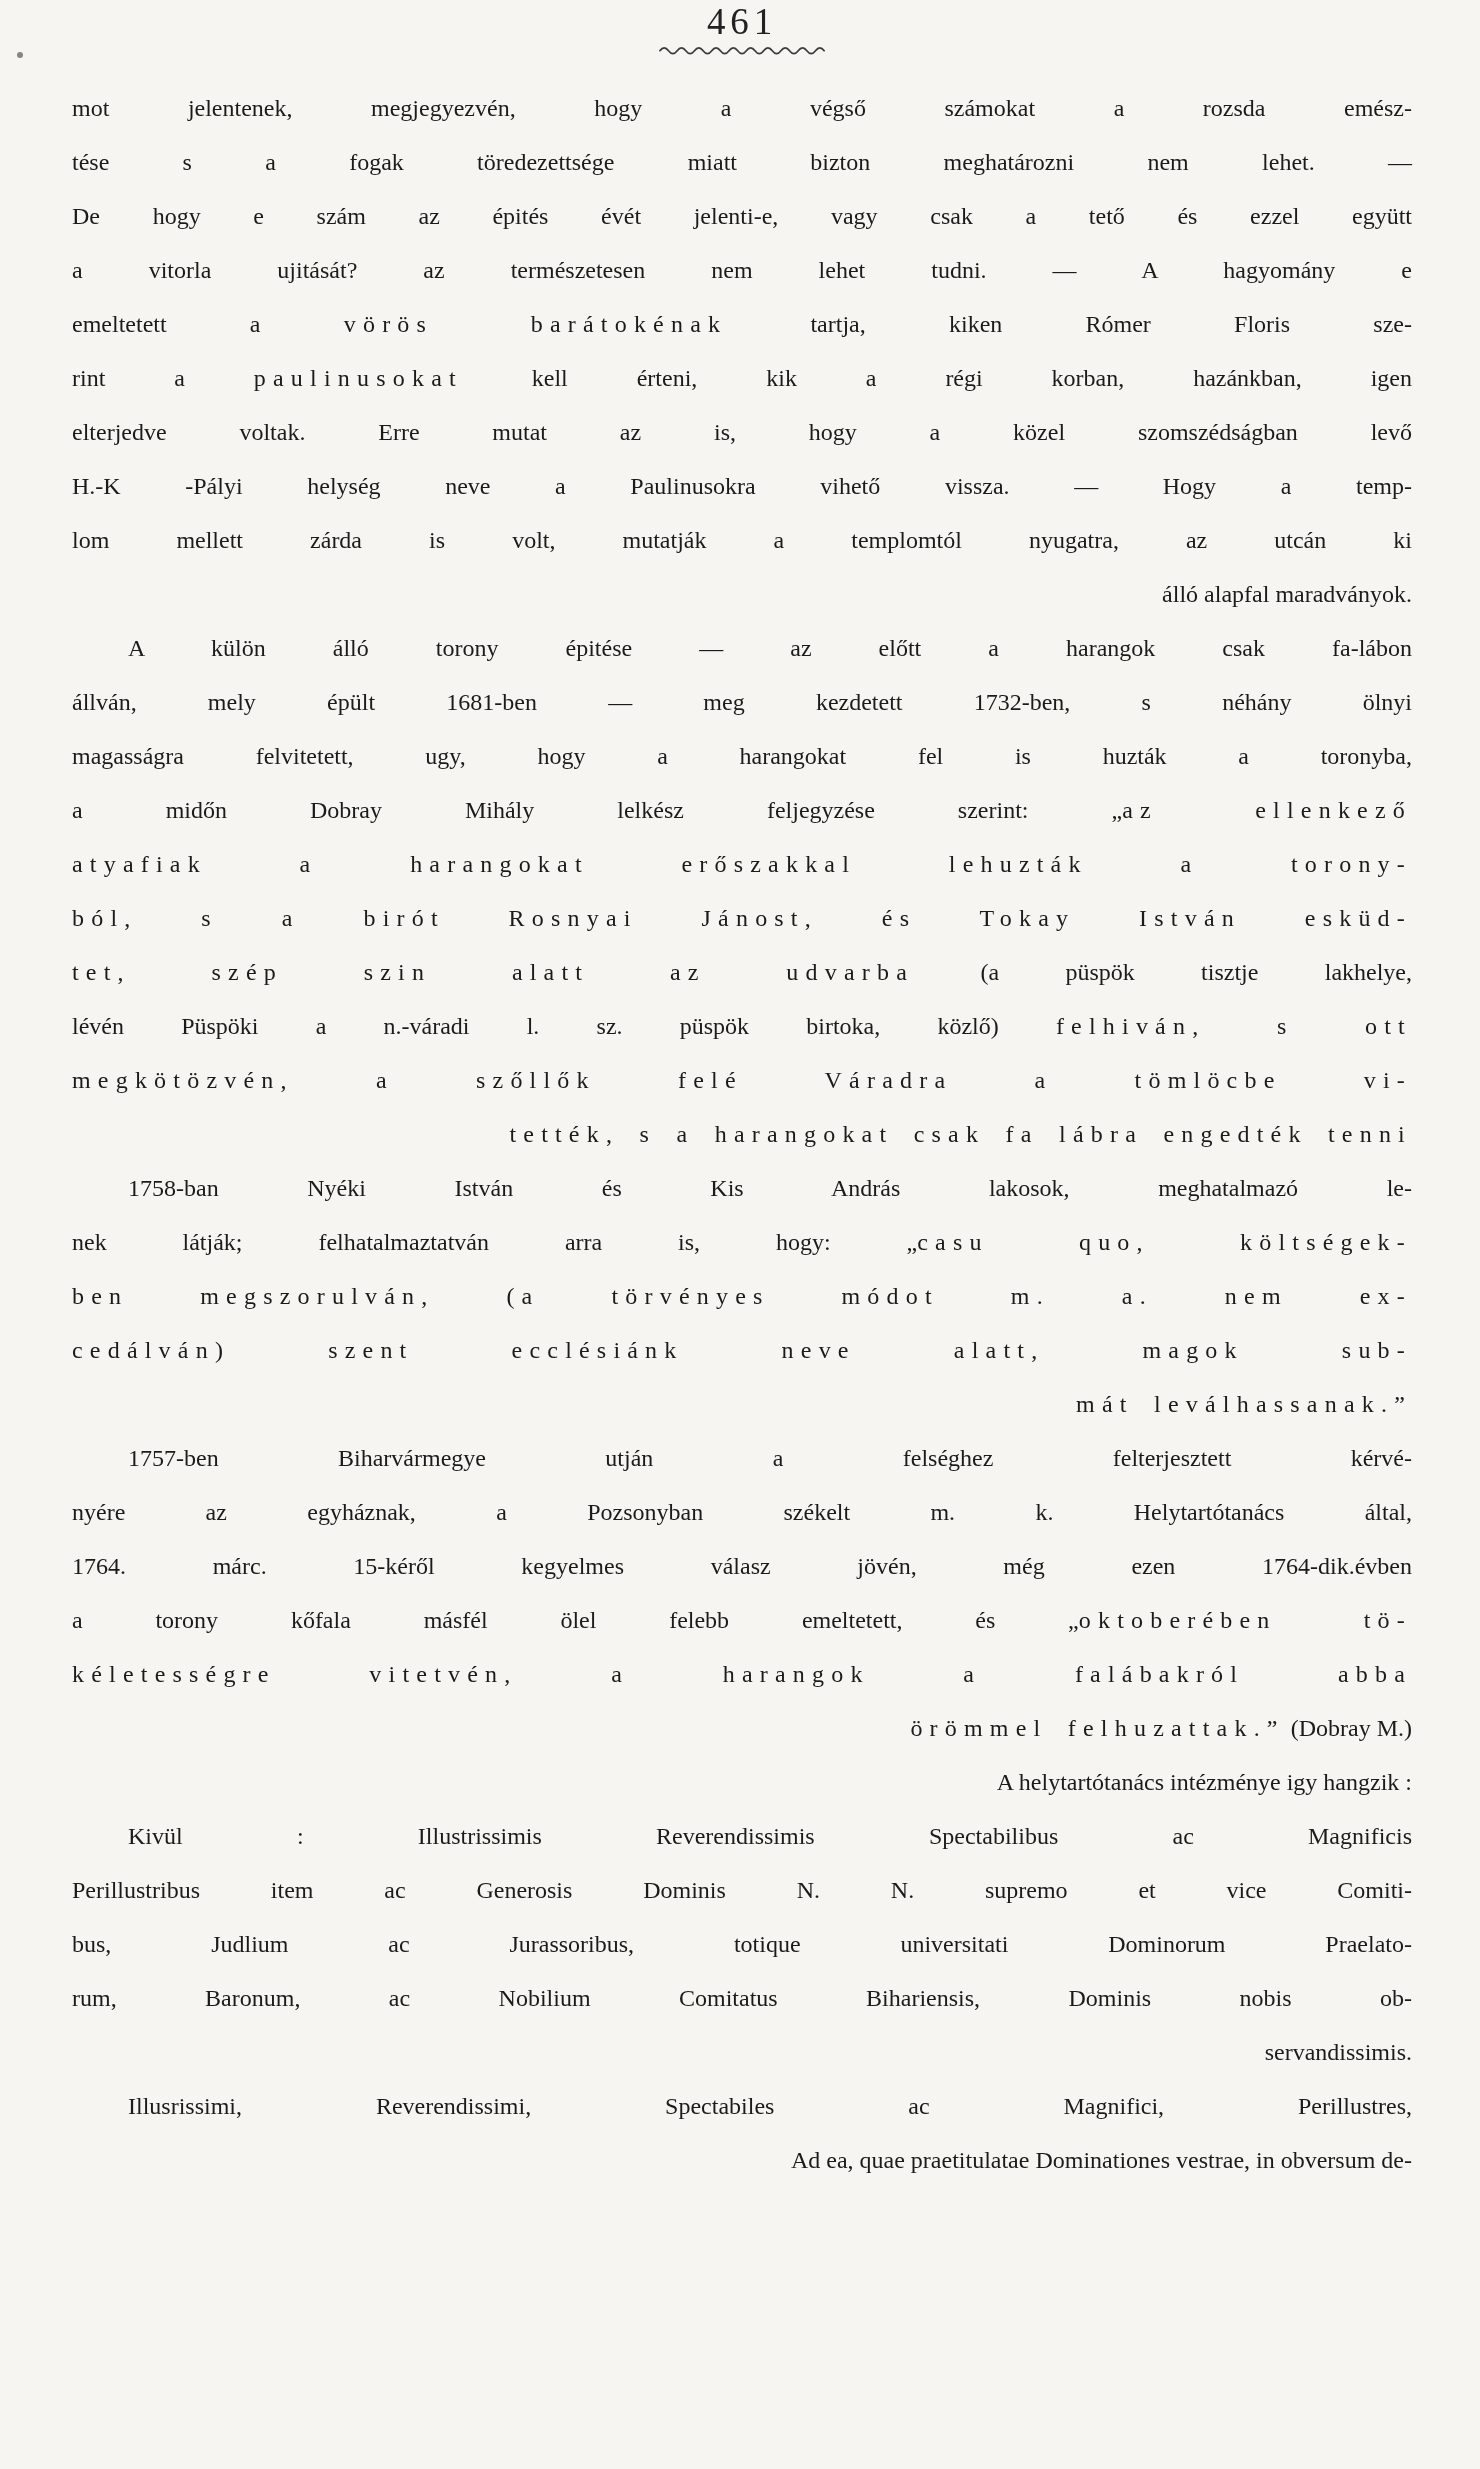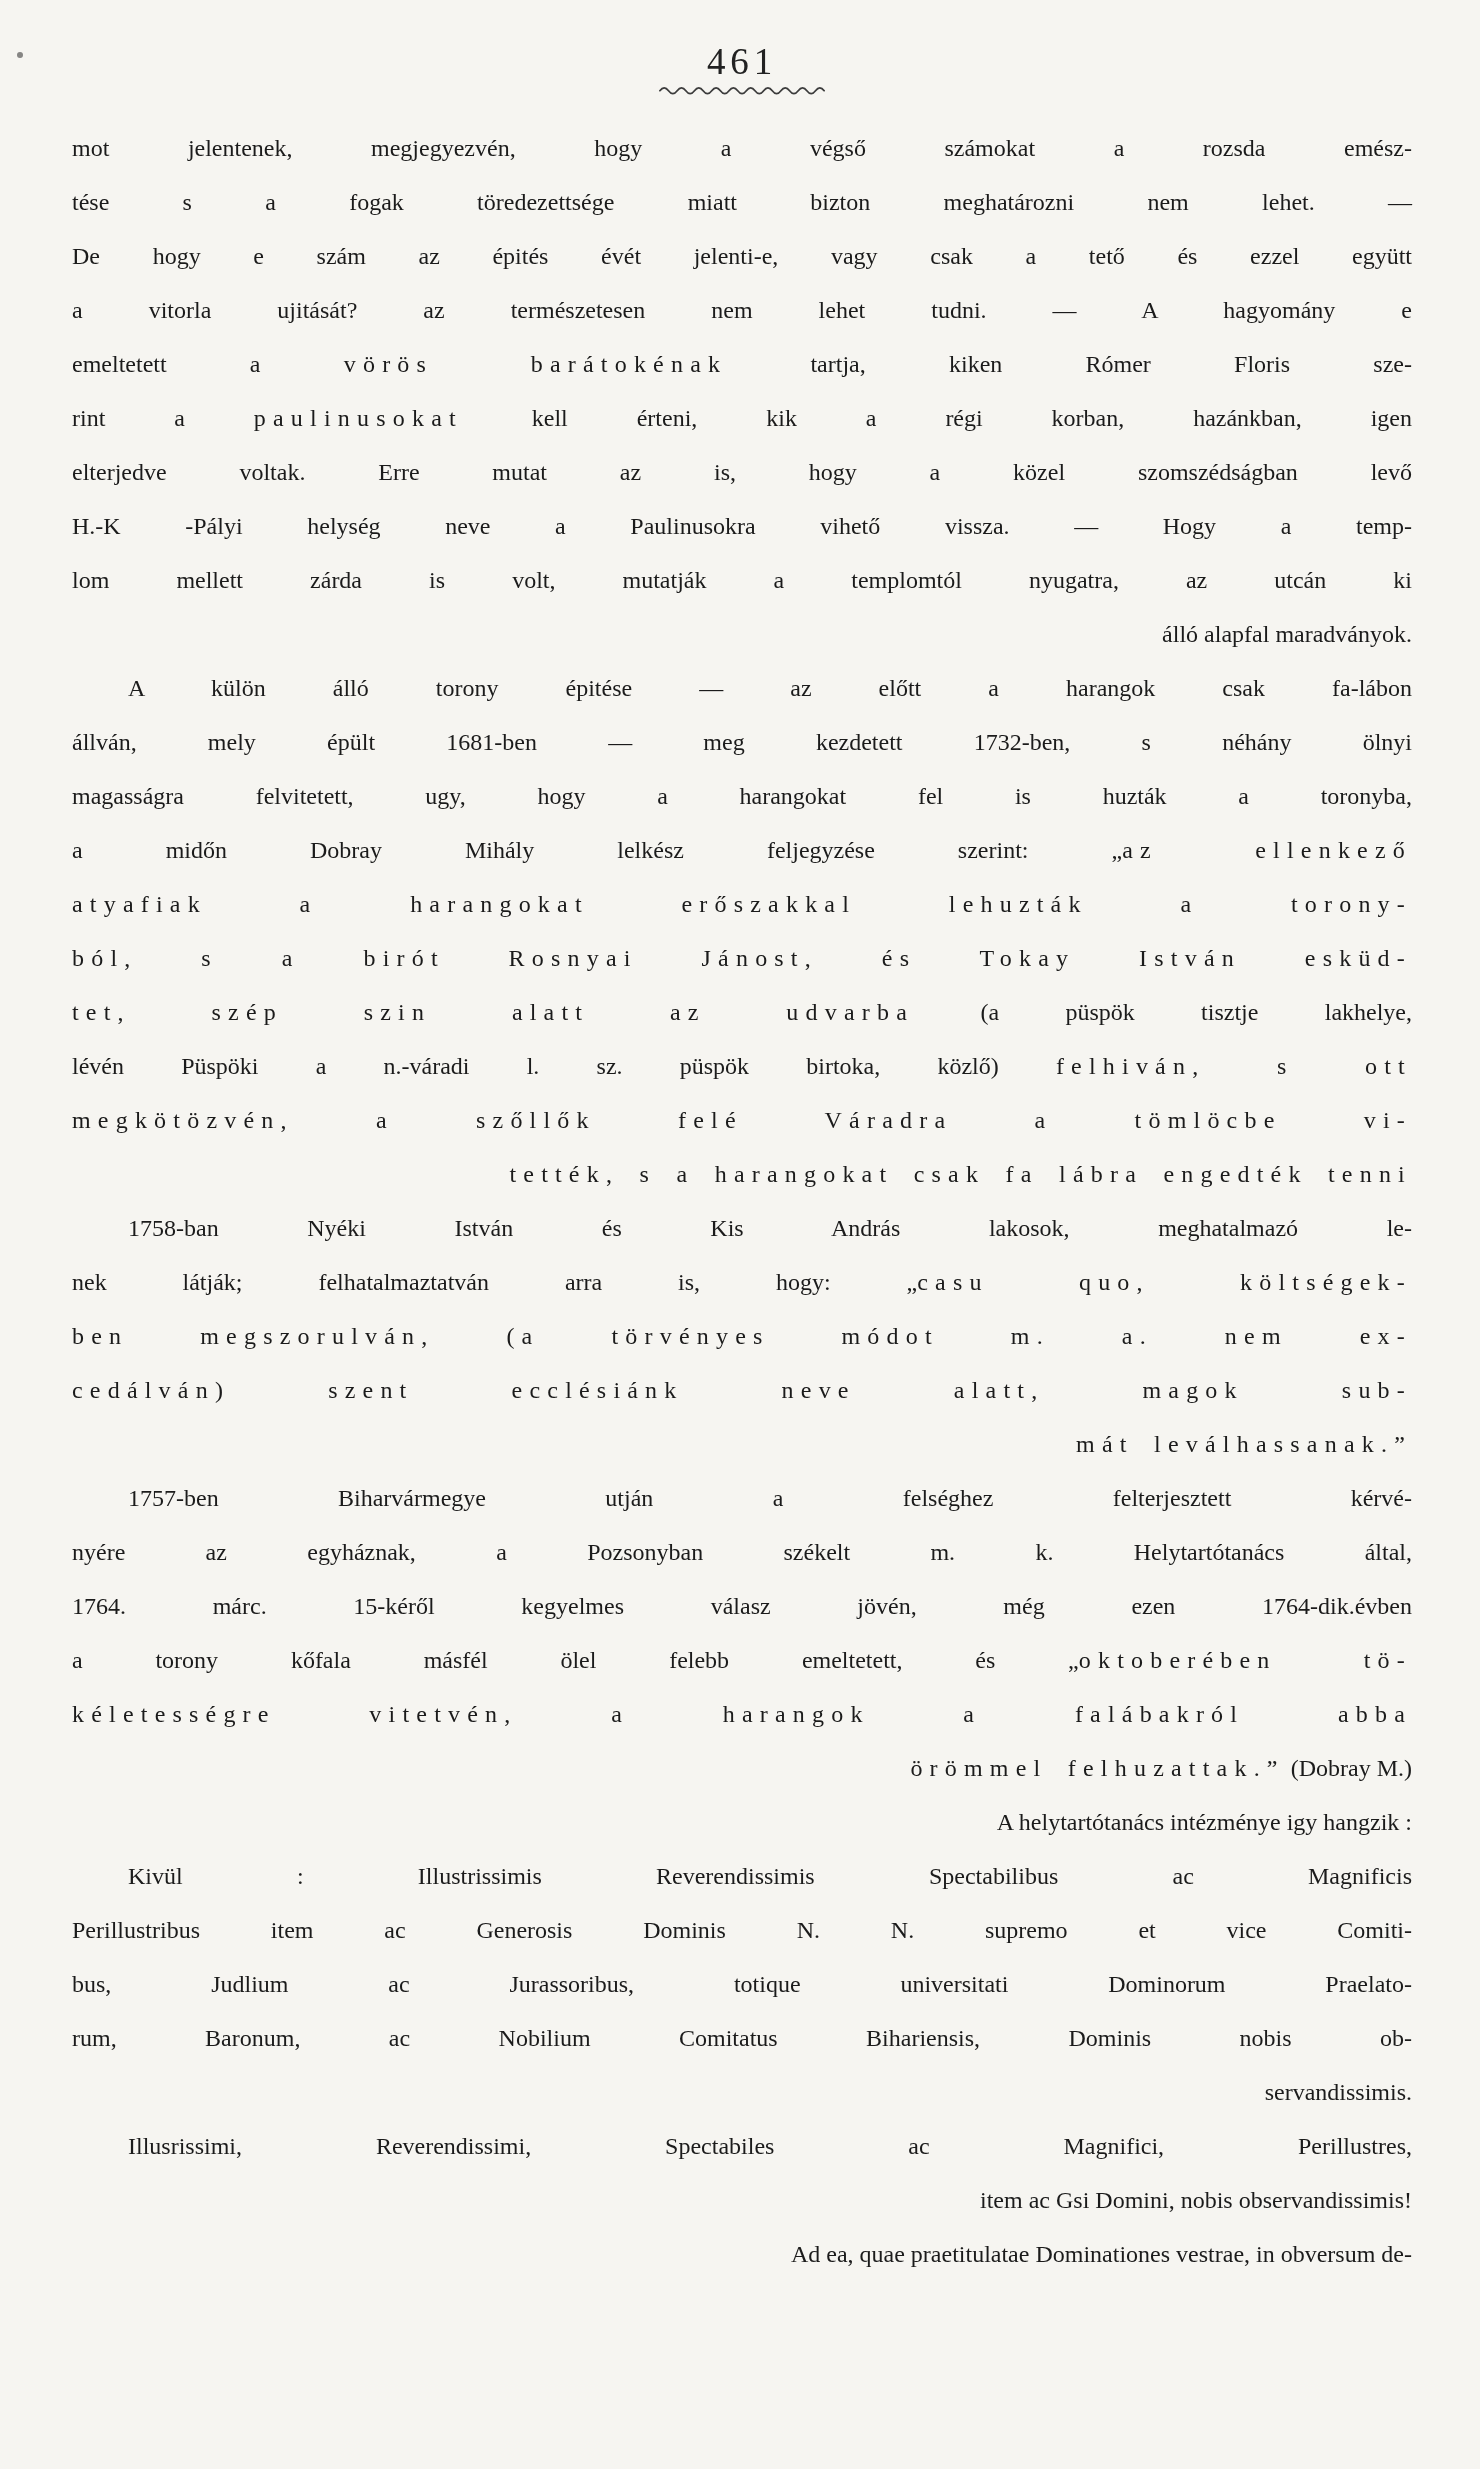--- a/index.html
+++ b/index.html
@@ -16,21 +16,21 @@
     overflow: hidden;
   }
   .scan-speck {
     position: absolute;
     left: 17.3px; top: 52px;
     width: 5.8px; height: 5.8px;
     border-radius: 50%;
     background: #4a4a4a;
     opacity: .65;
   }
-  .page-header { text-align: center; padding-top: 40px; }
+  .page-header { text-align: center; }
   .page-number {
     font-size: 37px;
     letter-spacing: 4.8px;
     color: #222;
   }
   .squiggle { display: block; margin: 0 auto; }
   .text-block {
     margin-top: 23px;
     font-size: 24px;
     line-height: 54px;
@@ -95,17 +95,16 @@
       <div class="line"><span class="seg">a torony kőfala másfél ölel felebb emeltetett, és „</span><span class="seg sp">oktoberében tö-</span></div>
       <div class="line"><span class="seg sp">kéletességre vitetvén, a harangok a falábakról abba</span></div>
       <div class="line last"><span class="seg sp">örömmel felhuzattak.”</span><span class="seg"> (Dobray M.)</span></div>
       <div class="line last indent"><span class="seg">A helytartótanács intézménye igy hangzik :</span></div>
       <div class="line indent"><span class="seg">Kivül : Illustrissimis Reverendissimis Spectabilibus ac Magnificis</span></div>
       <div class="line"><span class="seg">Perillustribus item ac Generosis Dominis N. N. supremo et vice Comiti-</span></div>
       <div class="line"><span class="seg">bus, Judlium ac Jurassoribus, totique universitati Dominorum Praelato-</span></div>
       <div class="line"><span class="seg">rum, Baronum, ac Nobilium Comitatus Bihariensis, Dominis nobis ob-</span></div>
       <div class="line last"><span class="seg">servandissimis.</span></div>
       <div class="line indent"><span class="seg">Illusrissimi, Reverendissimi, Spectabiles ac Magnifici, Perillustres,</span></div>
-      <div class="line last"><span class="seg">item ac Gsi Domini, nobis observandissimis!</span></div>
       <div class="line last indent"><span class="seg">Ad ea, quae praetitulatae Dominationes vestrae, in obversum de-</span></div>
     </div>
 </div>
 
 
 </body></html>

